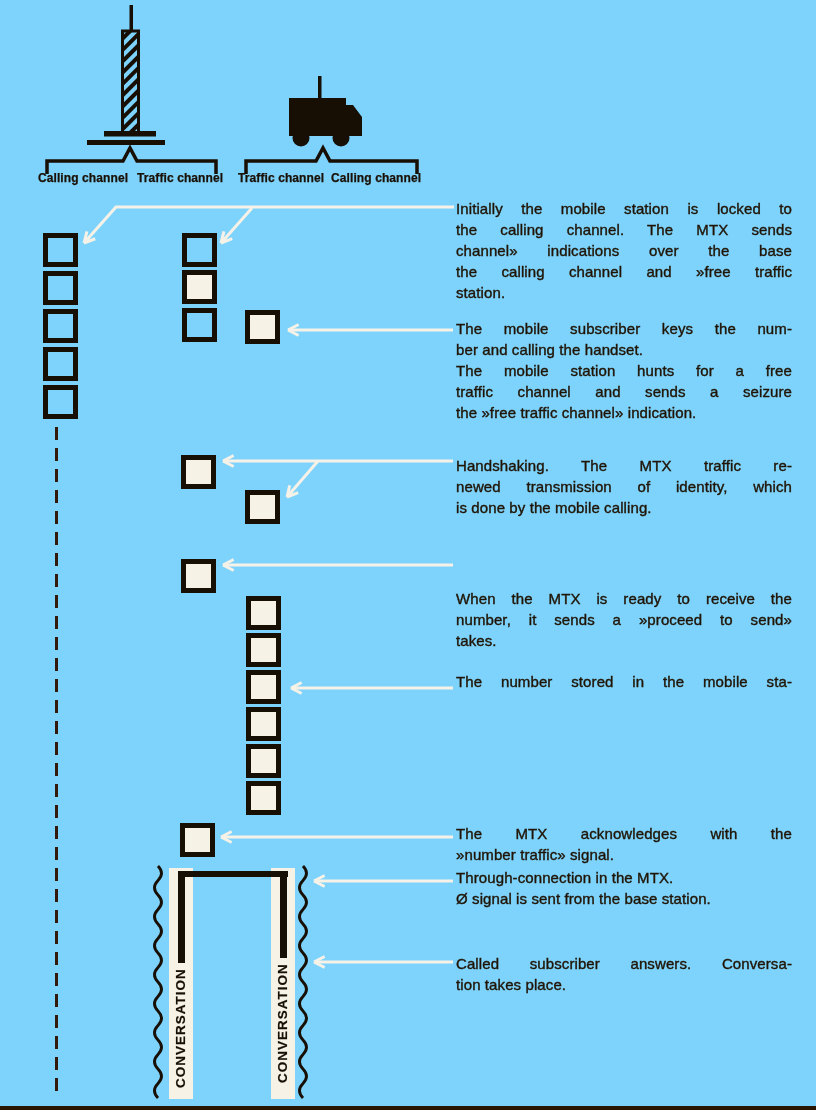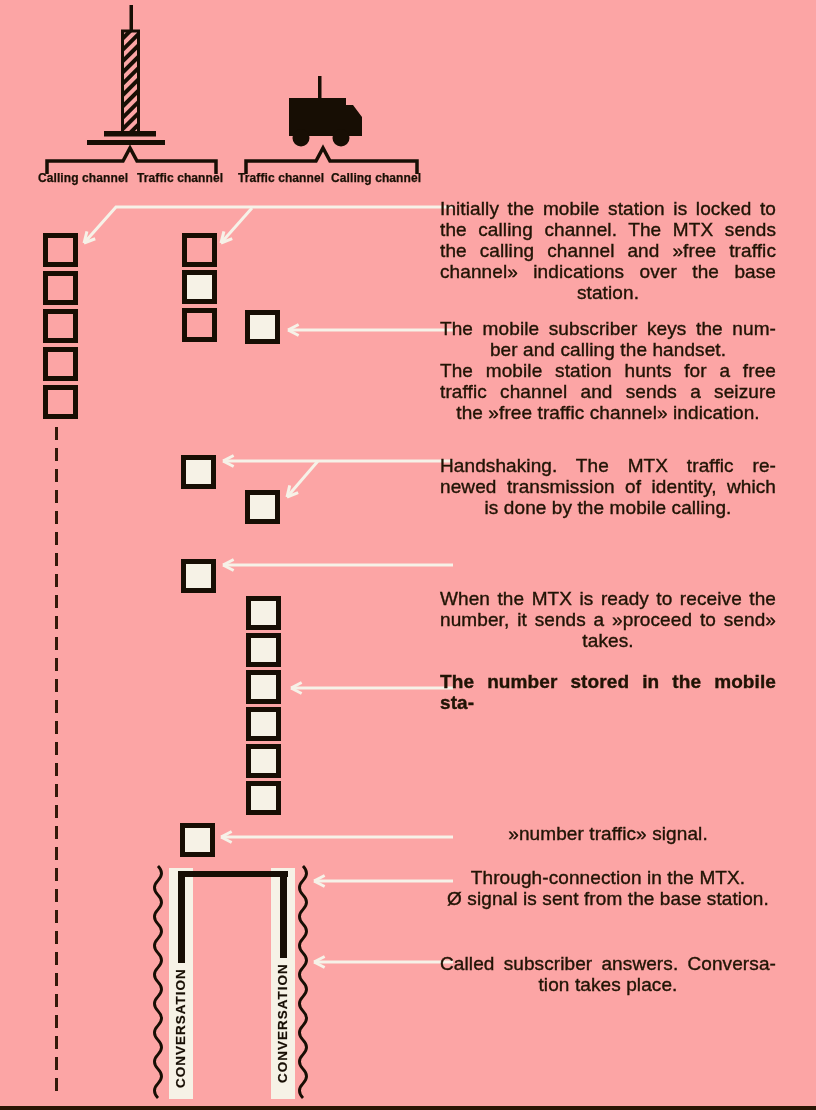--- a/index.html
+++ b/index.html
@@ -1,37 +1,37 @@
 <!DOCTYPE html>
 <html><head>
 <meta charset="utf-8">
 <style>
   html,body{margin:0;padding:0;background:#555;}
   .stage{
     position:relative;width:816px;height:1110px;overflow:hidden;
-    background:#fca5a5;
+    background:#7dd3fc;
     font-family:"Liberation Sans","DejaVu Sans",sans-serif;
   }
   .stage *{box-sizing:border-box;}
   svg.overlay{position:absolute;left:0;top:0;width:816px;height:1110px;}
 
   
   .chlabel{
     position:absolute;top:171px;height:16px;
     font-size:12px;font-weight:700;color:#1a1005;text-align:center;
     -webkit-text-stroke:.25px #1a1005;letter-spacing:.1px;white-space:nowrap;
   }
 
   
   .step{
-    position:absolute;left:440px;width:336px;
-    color:#201405;font-size:19px;line-height:21px;font-weight:400;
+    position:absolute;left:456px;width:336px;
+    color:#201405;font-size:15px;line-height:21px;font-weight:400;
     -webkit-text-stroke:.38px #201405;letter-spacing:.1px;
   }
-  .tline{min-height:21px;text-align:center;}
+  .tline{min-height:21px;}
   .tline.just{text-align:justify;text-align-last:justify;}
 
   
   .sq{
     position:absolute;width:35px;height:34px;
     border:5px solid #170e04;background:transparent;
   }
   .sq.white{background:#f6f2e6;}
 
   
@@ -143,45 +143,46 @@
       <div class="sq white" style="left: 246px; top: 707px;"></div>
       <div class="sq white" style="left: 246px; top: 744px;"></div>
       <div class="sq white" style="left: 246px; top: 781px;"></div>
       <div class="sq white" style="left: 180px; top: 823px;"></div>
     </div>
 
   <div id="steps">
       <div class="step" style="top: 198px;">
         <div class="tline just">Initially the mobile station is locked to</div>
         <div class="tline just">the calling channel. The MTX sends</div>
+        <div class="tline just">channel» indications over the base</div>
         <div class="tline just">the calling channel and »free traffic</div>
-        <div class="tline just">channel» indications over the base</div>
         <div class="tline">station.</div>
       </div>
       <div class="step" style="top: 318px;">
         <div class="tline just">The mobile subscriber keys the num-</div>
         <div class="tline">ber and calling the handset.</div>
         <div class="tline just">The mobile station hunts for a free</div>
         <div class="tline just">traffic channel and sends a seizure</div>
         <div class="tline">the »free traffic channel» indication.</div>
       </div>
       <div class="step" style="top: 455px;">
         <div class="tline just">Handshaking. The MTX traffic re-</div>
         <div class="tline just">newed transmission of identity, which</div>
         <div class="tline">is done by the mobile calling.</div>
       </div>
       <div class="step" style="top: 557px; margin-top: 31px;">
         <div class="tline just">When the MTX is ready to receive the</div>
         <div class="tline just">number, it sends a »proceed to send»</div>
         <div class="tline">takes.</div>
       </div>
-      <div class="step" style="top: 671px; font-weight: bold;">
+      <div class="step" style="top: 671px;">
         <div class="tline just">The number stored in the mobile sta-</div>
       </div>
       <div class="step" style="top: 823px;">
+        <div class="tline just">The MTX acknowledges with the</div>
         <div class="tline">»number traffic» signal.</div>
       </div>
       <div class="step" style="top: 867px;">
         <div class="tline">Through-connection in the MTX.</div>
         <div class="tline">Ø signal is sent from the base station.</div>
       </div>
       <div class="step" style="top: 953px;">
         <div class="tline just">Called subscriber answers. Conversa-</div>
         <div class="tline">tion takes place.</div>
       </div>

